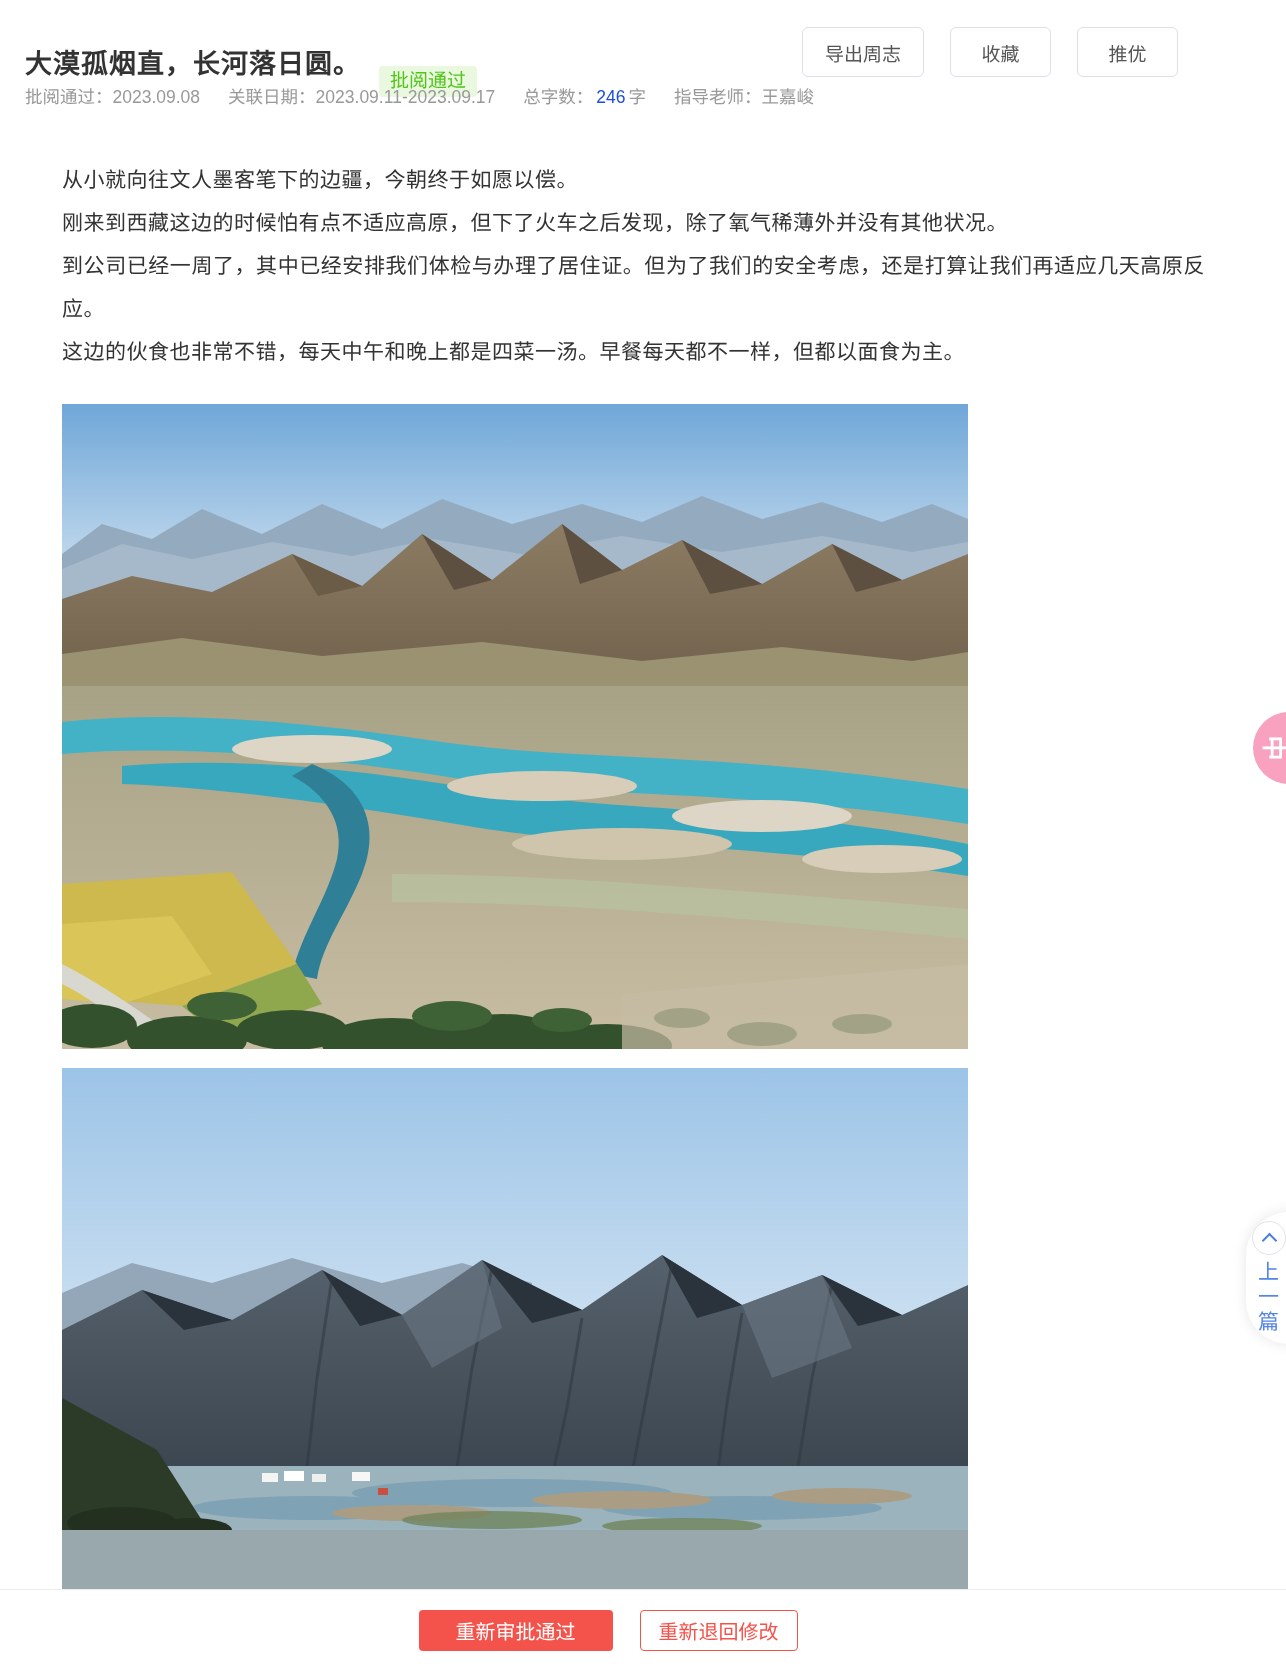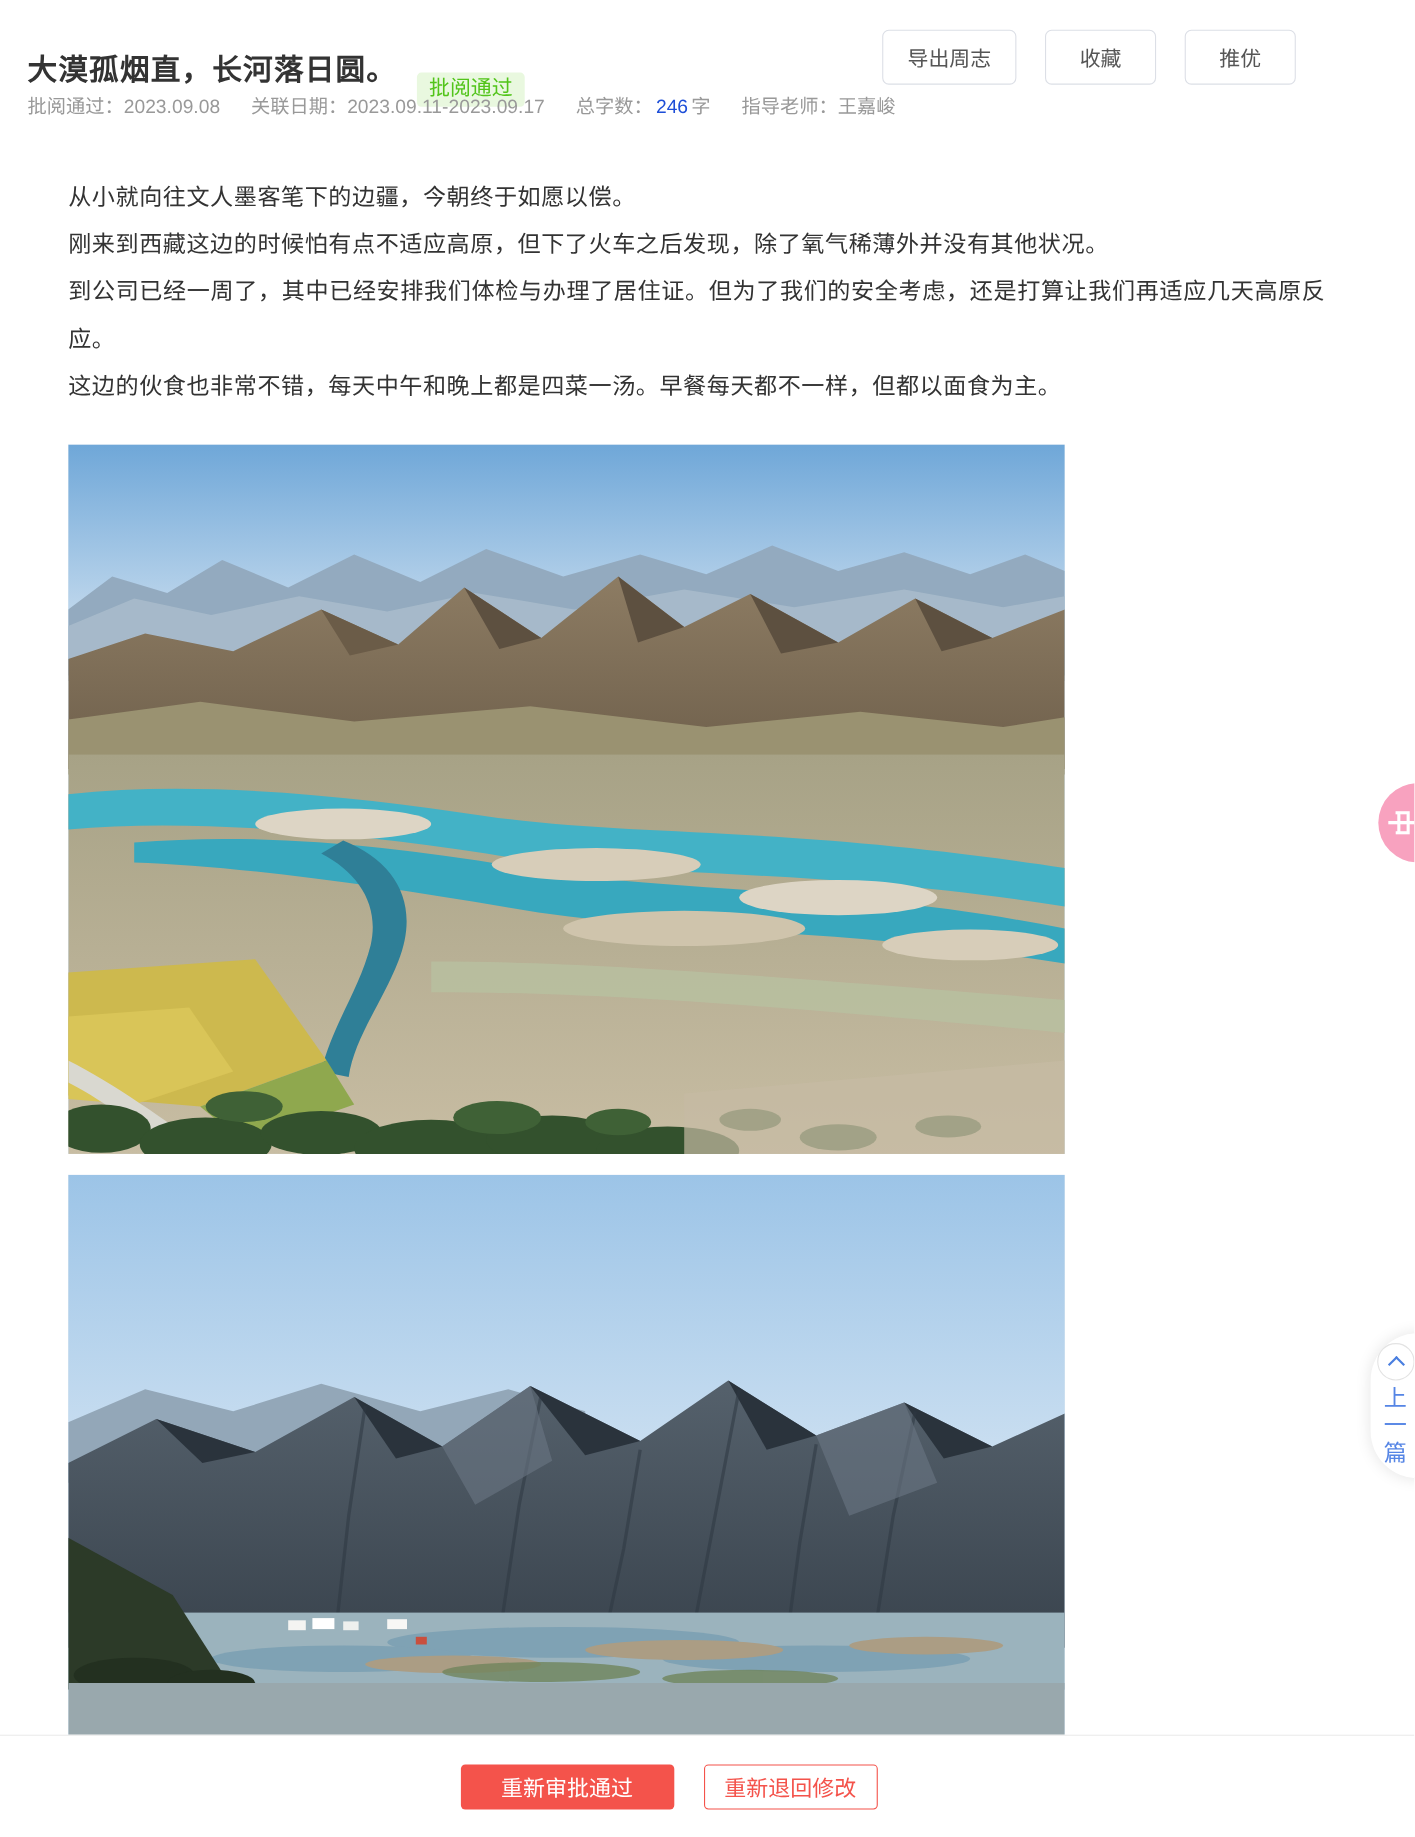--- a/index.html
+++ b/index.html
@@ -33,21 +33,21 @@
   .prev-card { position:absolute; left:1246px; top:1212px; width:86px; height:132px; background:#fff;
                border-radius:43px 0 0 43px; box-shadow:0 0 14px rgba(0,0,0,0.10); cursor:pointer; }
   .prev-circle { position:absolute; left:6px; top:9px; width:34px; height:34px; border:1px solid #e3e3e3;
                  border-radius:50%; background:#fff; display:flex; align-items:center; justify-content:center; }
   .chevron-up { width:11px; height:11px; border-left:2px solid #4a7fe0; border-top:2px solid #4a7fe0;
                 transform:rotate(45deg) ; margin-top:4px; }
   .prev-label { position:absolute; left:12px; top:47px; width:23px; font-size:21px; line-height:25px;
                 text-align:left; word-break:break-all; }
 
   
-  .footer-bar { position:absolute; left:0; bottom:0; width:1286px; height:93px; background:#fff;
+  .footer-bar { position:absolute; left:0; bottom:0; width:1286px; height:81px; background:#fff;
                 border-top:1px solid #ececec; display:flex; align-items:center; justify-content:center;
                 gap:27px; padding-right:70px; }
   .btn-approve { height:41px; padding:0 37px; border:none; border-radius:4px; color:#fff; font-size:20px;
                  cursor:pointer; font-family:inherit; }
   .btn-return { height:41px; padding:0 18px; background:#fff; border-radius:4px; font-size:20px;
                 cursor:pointer; font-family:inherit; border:1px solid currentColor; }
 </style>
 </head>
 <body>
 

